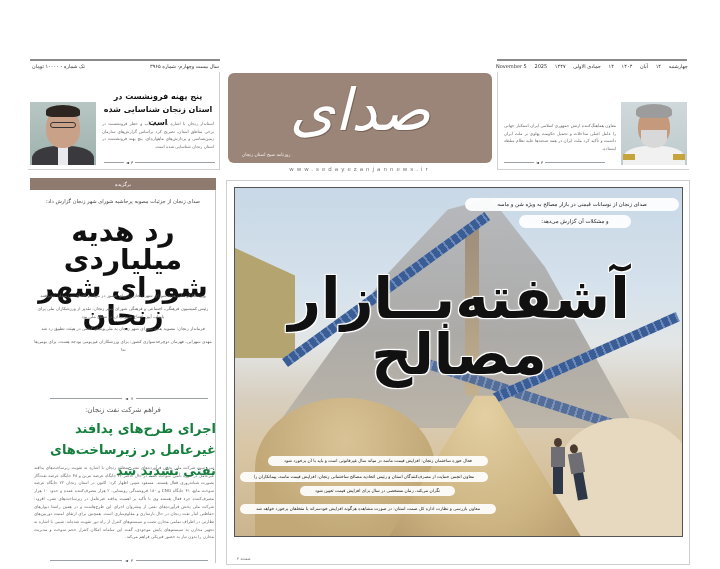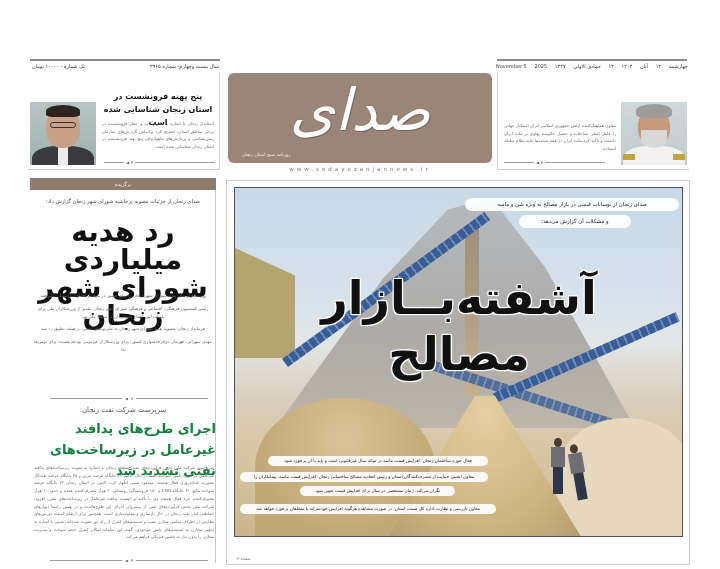--- a/index.html
+++ b/index.html
@@ -87,21 +87,21 @@
     .person { position: absolute; width: 14px; height: 56px; }
     .person .ph { position: absolute; left: 3px; top: 0; width: 8px; height: 9px; background: #4b3a2f; border-radius: 50%; }
     .person .pt { position: absolute; left: 0; top: 9px; width: 14px; height: 20px; background: #6e6e74; }
     .person .pl { position: absolute; left: 2px; top: 29px; width: 10px; height: 27px; background: #2e3747; }
     .p1 { left: 316px; top: 250px; }
     .p2 { left: 336px; top: 256px; transform: rotate(-10deg); }
 
     .cap-top { position: absolute; direction: rtl; background: rgba(255,255,255,.92); border-radius: 8px; font-size: 5.4px; color: #222; text-align: center; padding: 2px 8px; line-height: 9px; }
     .cap-top-1 { left: 230px; top: 10px; width: 214px; }
     .cap-top-2 { left: 284px; top: 27px; width: 112px; }
-    .headline-main { position: absolute; left: 8px; top: 82px; width: 432px; direction: rtl; text-align: center; font-weight: bold; font-size: 46px; line-height: 56px; color: #111; text-shadow: 0 0 2px #fff, 0 0 3px #fff, 1px 1px 0 #fff, -1px -1px 0 #fff, 1px -1px 0 #fff, -1px 1px 0 #fff; letter-spacing: -1px; }
+    .headline-main { position: absolute; left: 8px; top: 82px; width: 432px; direction: rtl; text-align: center; font-weight: bold; font-size: 57px; line-height: 56px; color: #111; text-shadow: 0 0 2px #fff, 0 0 3px #fff, 1px 1px 0 #fff, -1px -1px 0 #fff, 1px -1px 0 #fff, -1px 1px 0 #fff; letter-spacing: -1px; }
 
     .cap-bot { position: absolute; direction: rtl; background: rgba(255,255,255,.92); border-radius: 6px; font-size: 4.4px; color: #222; text-align: center; padding: 1px 6px; line-height: 8px; white-space: nowrap; }
     .cb1 { left: 33px; top: 268px; width: 220px; }
     .cb2 { left: 5px; top: 284px; width: 248px; }
     .cb3 { left: 65px; top: 298px; width: 155px; }
     .cb4 { left: 5px; top: 316px; width: 256px; }
 
     .foot-page { position: absolute; left: 10px; bottom: 3px; font-size: 4px; color: #666; direction: rtl; }
   </style>
 </head>
@@ -177,21 +177,21 @@
       <div class="bullet">رئیس کمیسیون فرهنگی، اجتماعی و فرهنگی شورای شهر زنجان: تقدیر از ورزشکاران ملی برای بازتاب آیین افتتاح سرزمیدان در سطح ملی بود</div>
       <div class="bullet">فرماندار زنجان: مصوبه هدیه شورای شهر زنجان به ملی‌پوشان کشتی در هیئت تطبیق رد شد</div>
       <div class="bullet">مهدی سهرابی، قهرمان دوچرخه‌سواری کشور: برای ورزشکاران غیربومی بودجه هست، برای بومی‌ها نه!</div>
     </div>
     <div class="l-sep">
       <span class="ln" style="width:72px"></span>
         <span>◄</span>
         <span>۷</span>
         <span class="ln" style="width:72px"></span>
     </div>
-    <div class="l2-kicker">سرپرست شرکت نفت زنجان:</div>
+    <div class="l2-kicker">فراهم شرکت نفت زنجان:</div>
     <div class="l2-headline">اجرای طرح‌های پدافند غیرعامل در زیرساخت‌های نفتی تشدید شد</div>
     <div class="l2-body">سرپرست شرکت ملی پخش فرآورده‌های نفتی منطقه زنجان با اشاره به تقویت زیرساخت‌های پدافند غیرعامل در حوزه تأمین سوخت گفت در حال حاضر ۷۲ جایگاه عرضه بنزین و ۴۸ جایگاه عرضه نفت‌گاز بصورت شبانه‌روزی فعال هستند. مسعود شیبی اظهار کرد: اکنون در استان زنجان ۷۲ جایگاه عرضه سوخت مایع، ۴۱ جایگاه CNG و ۱۸۰ فروشندگی روستایی، ۲ هزار مصرف‌کننده عمده و حدود ۱۰ هزار مصرف‌کننده جزء فعال هستند وی با تأکید بر اهمیت پدافند غیرعامل در زیرساخت‌های نفتی، افزود: شرکت ملی پخش فرآورده‌های نفتی از پیشروان اجرای این طرح‌هاست و در همین راستا دیوارهای حفاظتی انبار نفت زنجان در حال بازسازی و مقاوم‌سازی است. همچنین برای ارتقای امنیت دوربین‌های نظارتی در اطراف تمامی مخازن نصب و سیستم‌های کنترل از راه دور تقویت شده‌اند. شیبی با اشاره به تجهیز مخازن به سیستم‌های پایش موجودی، گفت این سامانه امکان کنترل حجم سوخت و مدیریت مخازن را بدون نیاز به حضور فیزیکی فراهم می‌کند.</div>
     <div class="l2-sep">
       <span class="ln" style="width:72px"></span>
         <span>◄</span>
         <span>۳</span>
         <span class="ln" style="width:72px"></span>
     </div>
   </div>
 

